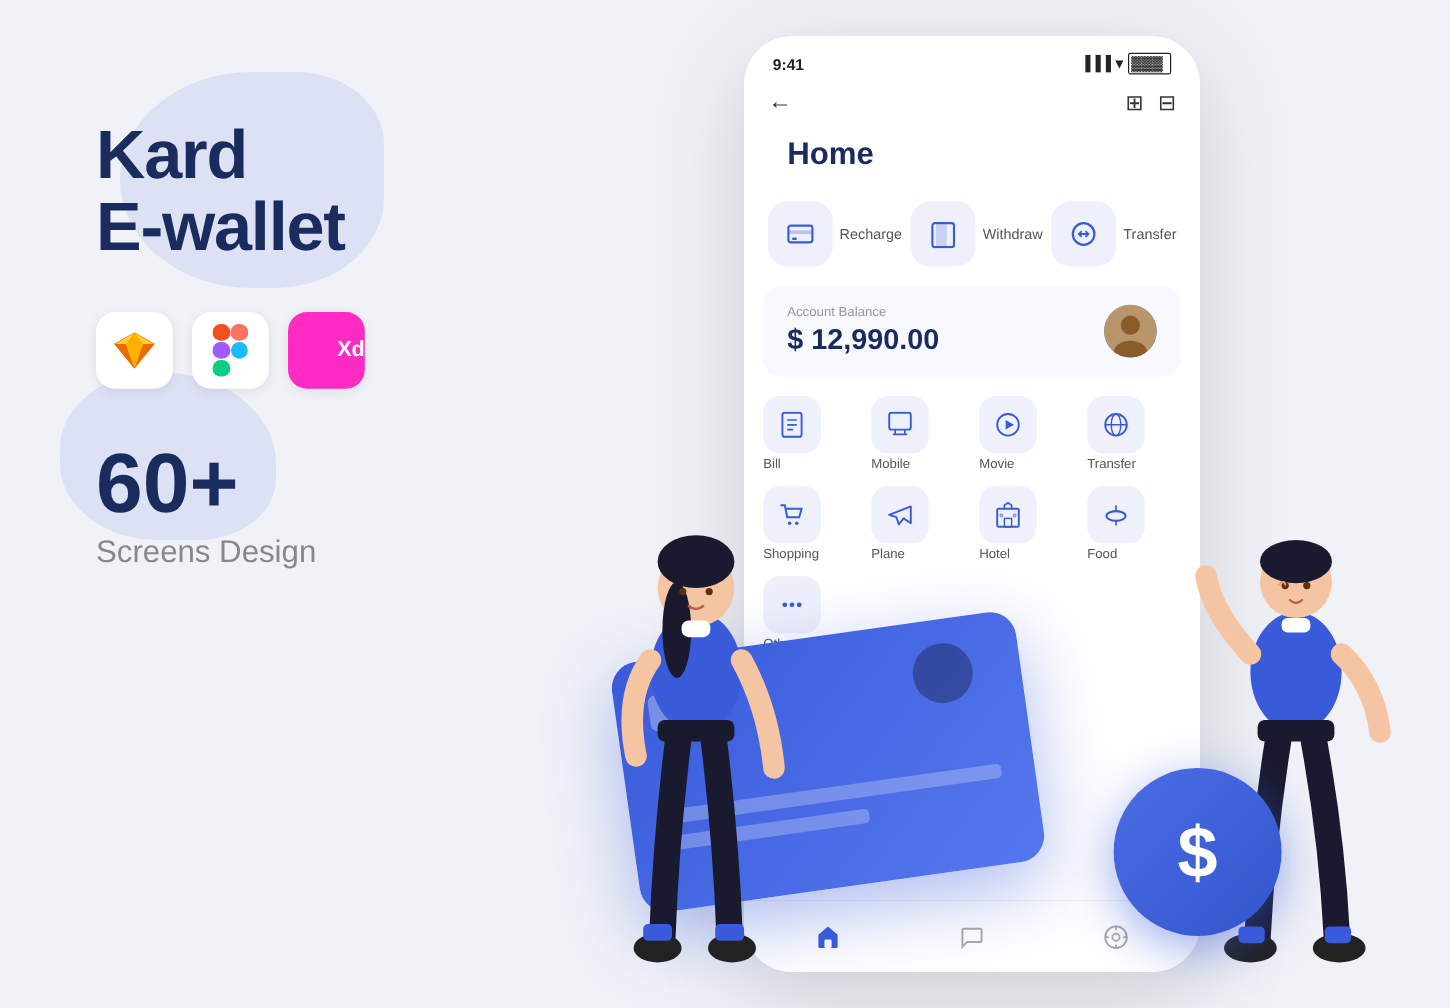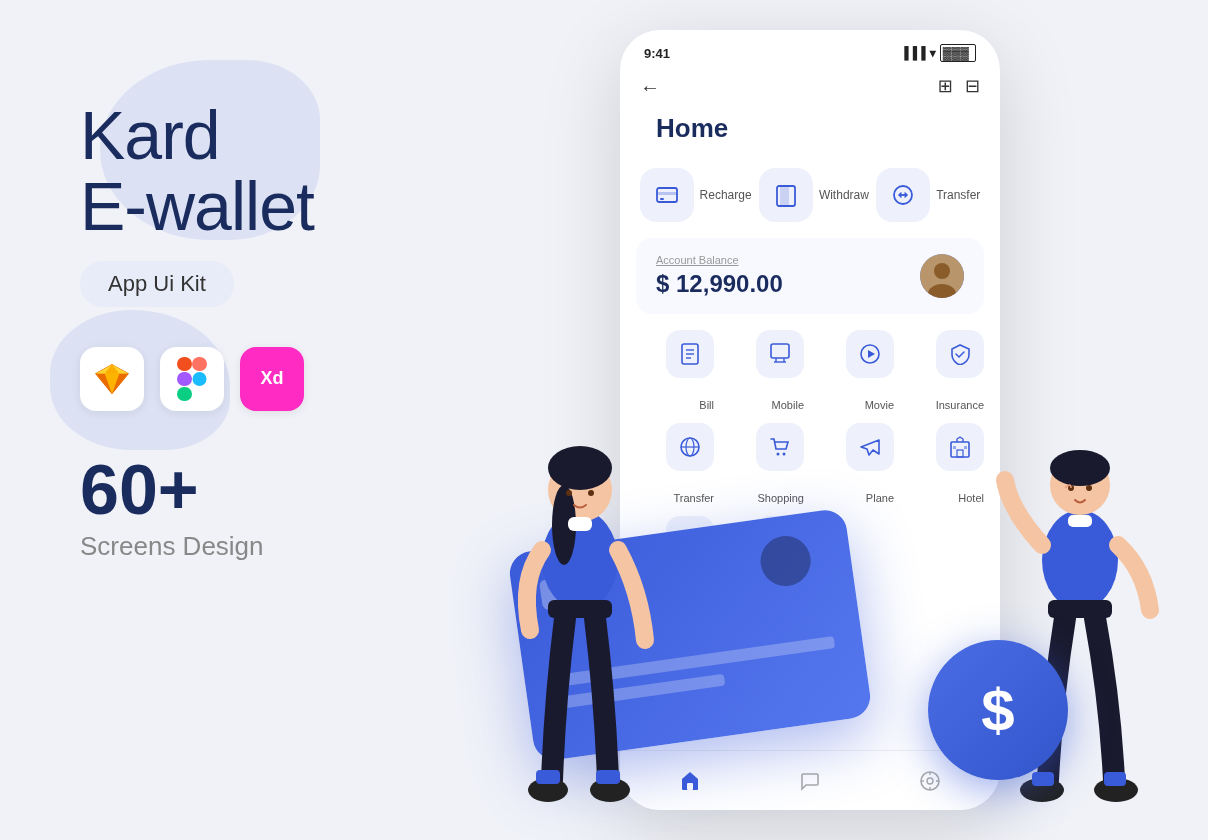--- a/index.html
+++ b/index.html
@@ -31,22 +31,22 @@
 
     
     .left-panel {
       position: absolute;
       left: 80px;
       top: 100px;
       width: 480px;
     }
 
     .main-title {
-      font-size: 68px;
-      font-weight: 400;
+      font-size: 57px;
+      font-weight: 700;
       color: #1a2b5e;
       line-height: 1.05;
       letter-spacing: -1px;
     }
 
     .subtitle-badge {
       display: inline-block;
       background: #e8ecf8;
       border-radius: 30px;
       padding: 10px 28px;
@@ -68,21 +68,21 @@
       border-radius: 16px;
       display: flex;
       align-items: center;
       justify-content: center;
       box-shadow: 0 2px 10px rgba(0,0,0,0.08);
       font-size: 28px;
     }
 
     .sketch-icon { background: white; }
     .figma-icon { background: white; }
-    .xd-icon { background: #ff2bc2; color: white; font-weight: bold; font-size: 18px; border-radius: 14px; }
+    .xd-icon { background: #ff2bc2; color: white; font-weight: bold; font-size: 18px; border-radius: 14px; justify-content: flex-end; }
 
     .count-section {
       margin-top: 44px;
     }
     .count-number {
       font-size: 70px;
       font-weight: 800;
       color: #1a2b5e;
       line-height: 1;
     }
@@ -188,21 +188,20 @@
       padding: 16px 20px;
       display: flex;
       justify-content: space-between;
       align-items: center;
     }
 
     .balance-label {
       font-size: 11px;
       color: #999;
       margin-bottom: 4px;
-      text-decoration: underline;
     }
 
     .balance-amount {
       font-size: 24px;
       font-weight: 800;
       color: #1a2b5e;
     }
 
     .avatar-circle {
       width: 44px; height: 44px;
@@ -221,22 +220,22 @@
 
     .services-grid {
       display: grid;
       grid-template-columns: repeat(4, 1fr);
       gap: 12px;
     }
 
     .service-item {
       display: flex;
       flex-direction: column;
-      align-items: flex-end;
-      gap: 21px;
+      align-items: flex-start;
+      gap: 3px;
     }
 
     .service-icon-box {
       width: 48px; height: 48px;
       background: #eef1fb;
       border-radius: 14px;
       display: flex;
       align-items: center;
       justify-content: center;
       font-size: 18px;
@@ -376,23 +375,20 @@
 
 <div class="blob blob-1"></div>
 <div class="blob blob-2"></div>
 
 <div class="left-panel">
   <div class="main-title">
     <div>Kard</div>
     <div>E-wallet</div>
   </div>
 
-  <div class="subtitle-badge">
-    <span>App Ui Kit</span>
-  </div>
 
   <div class="tool-icons">
 
     <div class="tool-icon-box sketch-icon">
       <svg class="sketch-diamond" viewBox="0 0 40 36" fill="none">
         <polygon points="20,2 38,12 20,34 2,12" fill="#FDB300" stroke="#EA6C00" stroke-width="1.2"></polygon>
         <polygon points="2,12 12,12 20,34" fill="#EA6C00"></polygon>
         <polygon points="38,12 28,12 20,34" fill="#EA6C00"></polygon>
         <polygon points="20,2 12,12 28,12" fill="#FDAD00"></polygon>
         <polygon points="12,12 28,12 20,34" fill="#FDB300"></polygon>
@@ -523,29 +519,20 @@
       <div class="service-item">
         <div class="service-icon-box">
           <svg width="22" height="22" viewBox="0 0 22 22" fill="none">
             <circle cx="11" cy="11" r="9" stroke="#3a5bd9" stroke-width="1.6" fill="none"></circle>
             <polygon points="9,7 16,11 9,15" fill="#3a5bd9"></polygon>
           </svg>
         </div>
         <span class="service-label">Movie</span>
       </div>
 
-      <div class="service-item">
-        <div class="service-icon-box">
-          <svg width="22" height="22" viewBox="0 0 22 22" fill="none">
-            <path d="M11 2L3 6v6c0 4.4 3.4 8.5 8 9.8C16.6 20.5 20 16.4 20 12V6L11 2z" stroke="#3a5bd9" stroke-width="1.6" fill="none"></path>
-            <path d="M7 11l3 3 5-5" stroke="#3a5bd9" stroke-width="1.5" stroke-linecap="round"></path>
-          </svg>
-        </div>
-        <span class="service-label">Insurance</span>
-      </div>
 
       <div class="service-item">
         <div class="service-icon-box">
           <svg width="22" height="22" viewBox="0 0 22 22" fill="none">
             <circle cx="11" cy="11" r="9" stroke="#3a5bd9" stroke-width="1.6" fill="none"></circle>
             <ellipse cx="11" cy="11" rx="4" ry="9" stroke="#3a5bd9" stroke-width="1.2" fill="none"></ellipse>
             <line x1="2" y1="11" x2="20" y2="11" stroke="#3a5bd9" stroke-width="1.2"></line>
           </svg>
         </div>
         <span class="service-label">Transfer</span>

